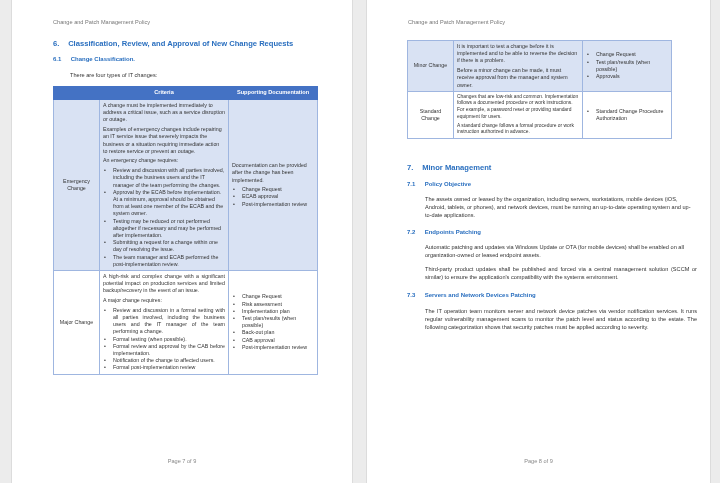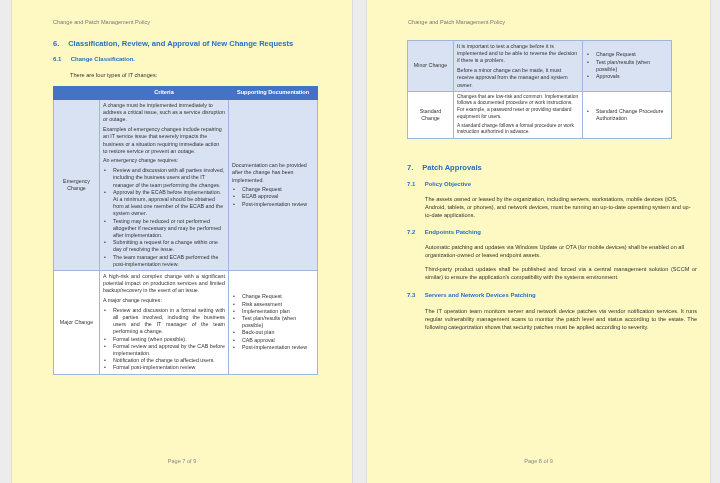--- a/index.html
+++ b/index.html
@@ -7,21 +7,21 @@
   body {
     background: #ececec;
     font-family: "Liberation Sans", sans-serif;
     color: #333;
     position: relative;
   }
   .page {
     position: absolute;
     top: 0;
     height: 483px;
-    background: #fef9c3;
+    background: #ffffff;
     border-left: 1px solid #dcdcdc;
     border-right: 1px solid #dcdcdc;
   }
   #page1 { left: 11px; width: 342px; }
   #page2 { left: 366px; width: 345px; }
   .running-header {
     position: absolute;
     top: 19px;
     font-size: 5.6px;
     color: #777;
@@ -220,21 +220,21 @@
           <ul class="bl">
             <li style="white-space:pre-wrap;">Standard Change Procedure   Authorization</li>
           </ul>
         </td>
       </tr>
     </tbody>
   </table>
 
   <div class="h1" style="left:40px; top:163px;">
     <span class="num">7.</span>
-    <span>Patch Approvals</span>
+    <span>Minor Management</span>
   </div>
 
   <div class="h2" style="left:40px; top:181px;">
     <span class="num">7.1</span>
     <span>Policy Objective</span>
   </div>
   <div class="para" style="left:58px; top:195px; width:272px;">The assets owned or leased by the organization, including servers, workstations, mobile devices (iOS, Android, tablets, or phones), and network devices, must be running an up-to-date operating system and up-to-date applications.</div>
 
   <div class="h2" style="left:40px; top:229px;">
     <span class="num">7.2</span>

